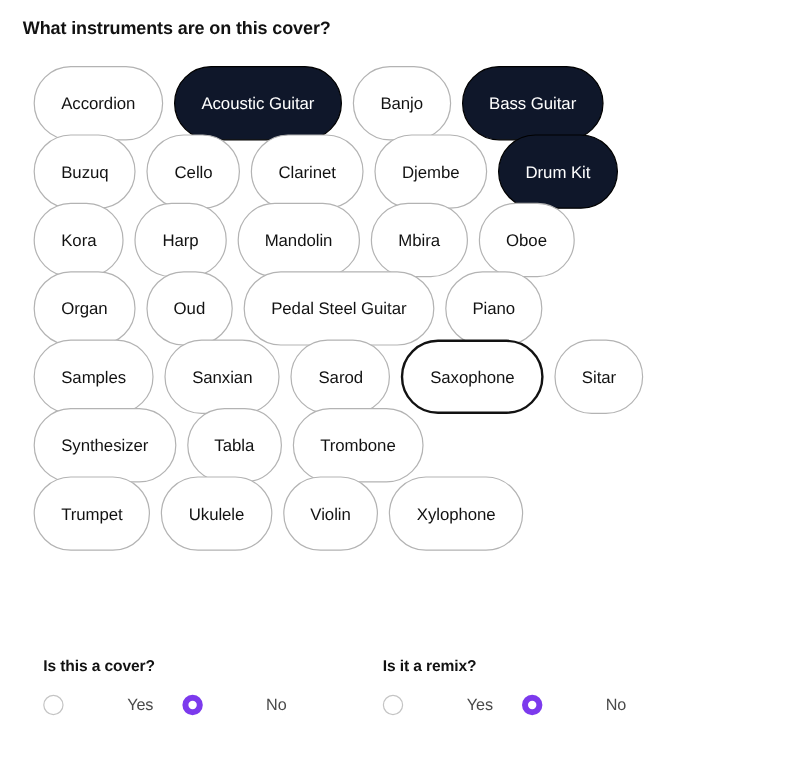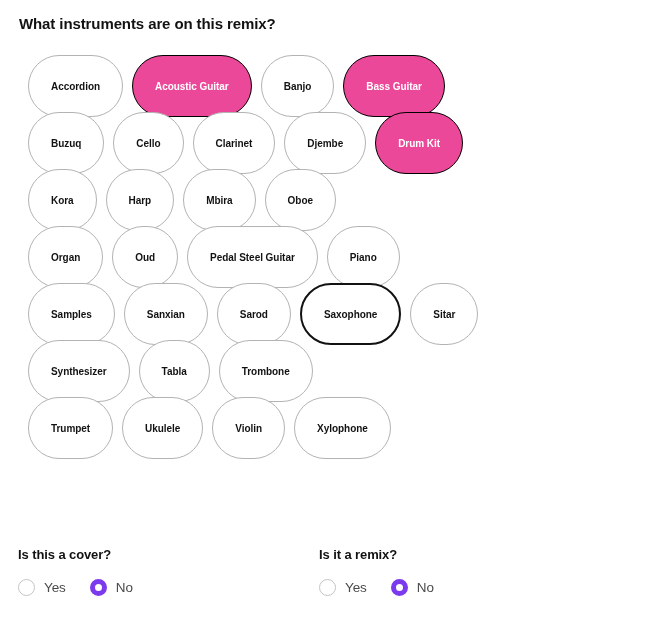--- a/index.html
+++ b/index.html
@@ -54,44 +54,44 @@
   .chip {
     display: inline-flex;
     align-items: center;
     justify-content: center;
     height: 62px;
     box-sizing: border-box;
     border-radius: 999px;
     border: 1px solid #b3b3b3;
     background: #ffffff;
     color: #121212;
-    font-size: 10px;
-    font-weight: bold;
+    font-size: 14px;
+    font-weight: normal;
     letter-spacing: -0.05px;
     white-space: nowrap;
     cursor: pointer;
     user-select: none;
     padding: 0 22px;
   }
   .chip.selected {
-    background: #ec4899;
+    background: #0f172a;
     border-color: #000000;
     color: #ffffff;
     text-align: right;
   }
   .chip.hovered {
     border: 2px solid #121212;
   }
 
   
   .radio-block {
     position: absolute;
     top: 546px;
   }
-  .radio-block.cover { left: 18px; }
+  .radio-block.cover { left: 36px; }
   .radio-block.remix { left: 319px; }
 
   .radio-label {
     font-size: 13px;
     font-weight: bold;
     color: #121212;
     letter-spacing: -0.1px;
     line-height: 17px;
     margin-bottom: 16px;
     white-space: nowrap;
@@ -100,20 +100,21 @@
     display: flex;
     flex-direction: row;
     align-items: center;
   }
   .radio-option {
     display: flex;
     flex-direction: row;
     align-items: center;
     cursor: pointer;
     margin-right: 24px;
+    gap: 44px;
   }
   .radio-option:last-child { margin-right: 0; }
 
   .radio-dot {
     width: 17px;
     height: 17px;
     border-radius: 50%;
     box-sizing: border-box;
     border: 1.5px solid #c4c4c4;
     background: #ffffff;
@@ -129,39 +130,40 @@
     color: #4a4a4a;
     letter-spacing: -0.1px;
     white-space: nowrap;
   }
 </style>
 </head>
 <body>
 
 <div class="page">
 
-  <div class="question-title">What instruments are on this remix?</div>
+  <div class="question-title">What instruments are on this cover?</div>
 
   <div class="chip-area">
       <div class="chip-row">
         <div class="chip">Accordion</div>
         <div class="chip selected">Acoustic Guitar</div>
         <div class="chip">Banjo</div>
         <div class="chip selected">Bass Guitar</div>
       </div>
       <div class="chip-row">
         <div class="chip">Buzuq</div>
         <div class="chip">Cello</div>
         <div class="chip">Clarinet</div>
         <div class="chip">Djembe</div>
         <div class="chip selected">Drum Kit</div>
       </div>
       <div class="chip-row">
         <div class="chip">Kora</div>
         <div class="chip">Harp</div>
+        <div class="chip">Mandolin</div>
         <div class="chip">Mbira</div>
         <div class="chip">Oboe</div>
       </div>
       <div class="chip-row">
         <div class="chip">Organ</div>
         <div class="chip">Oud</div>
         <div class="chip">Pedal Steel Guitar</div>
         <div class="chip">Piano</div>
       </div>
       <div class="chip-row">

